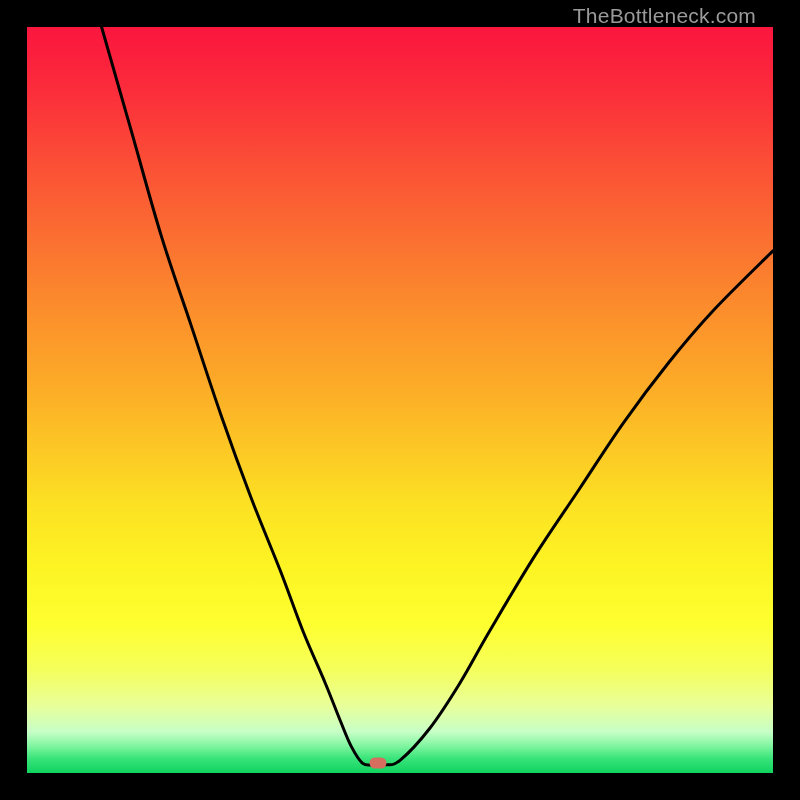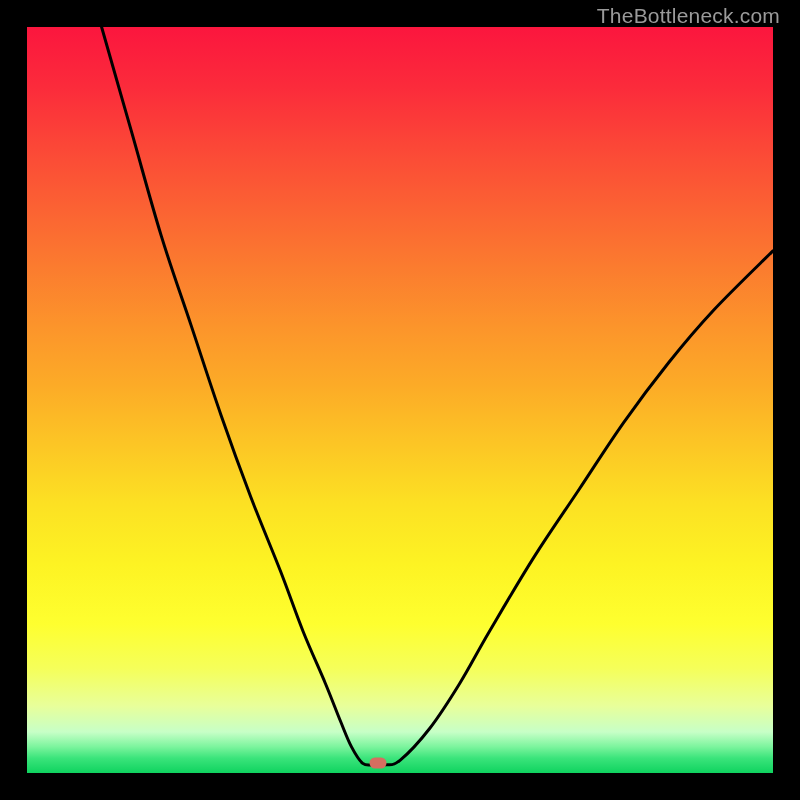--- a/index.html
+++ b/index.html
@@ -39,21 +39,21 @@
       #e8ff9a 91%,
       #c7ffc7 94.5%,
       #7bf49d 96.5%,
       #3be47b 98%,
       #0fd35f 100%
     );
   }
   .watermark {
     position: absolute;
     top: 4px;
-    right: 20px;
+    right: 44px;
     color: #9a9a9a;
     font-size: 21px;
     font-weight: 500;
     letter-spacing: 0.2px;
   }
   svg.curve {
     position: absolute;
     left: 0;
     top: 0;
     width: 746px;

